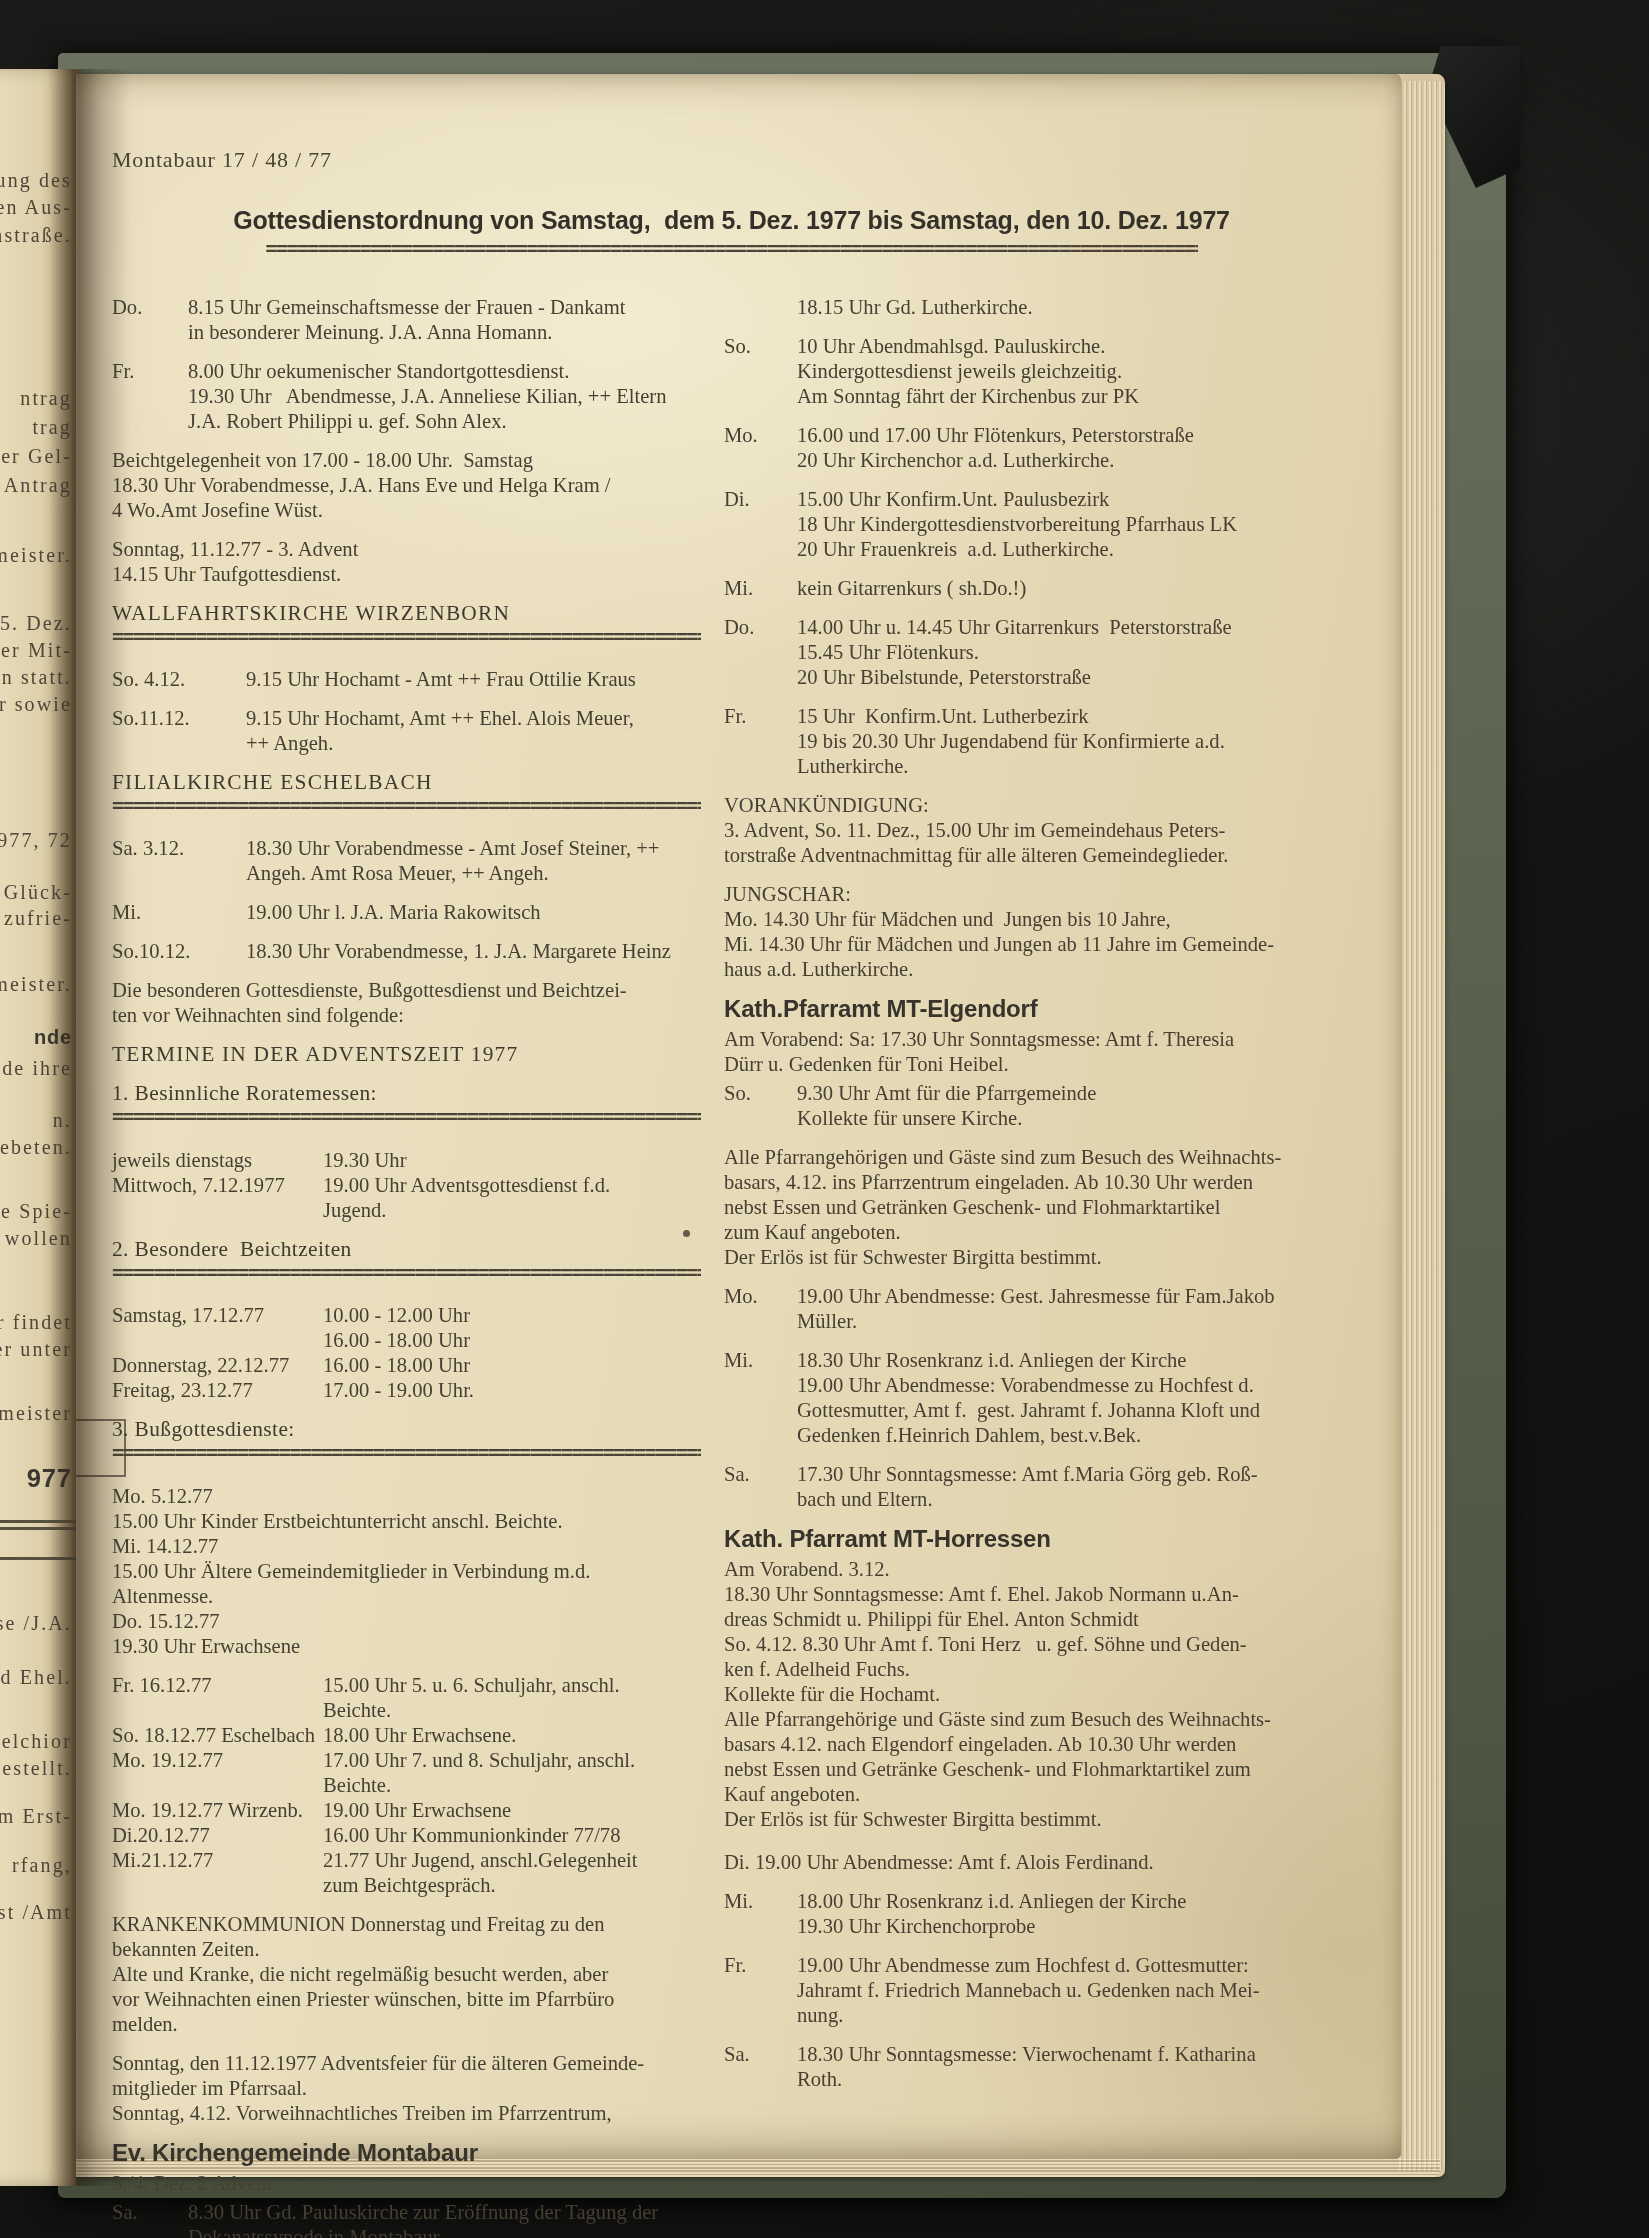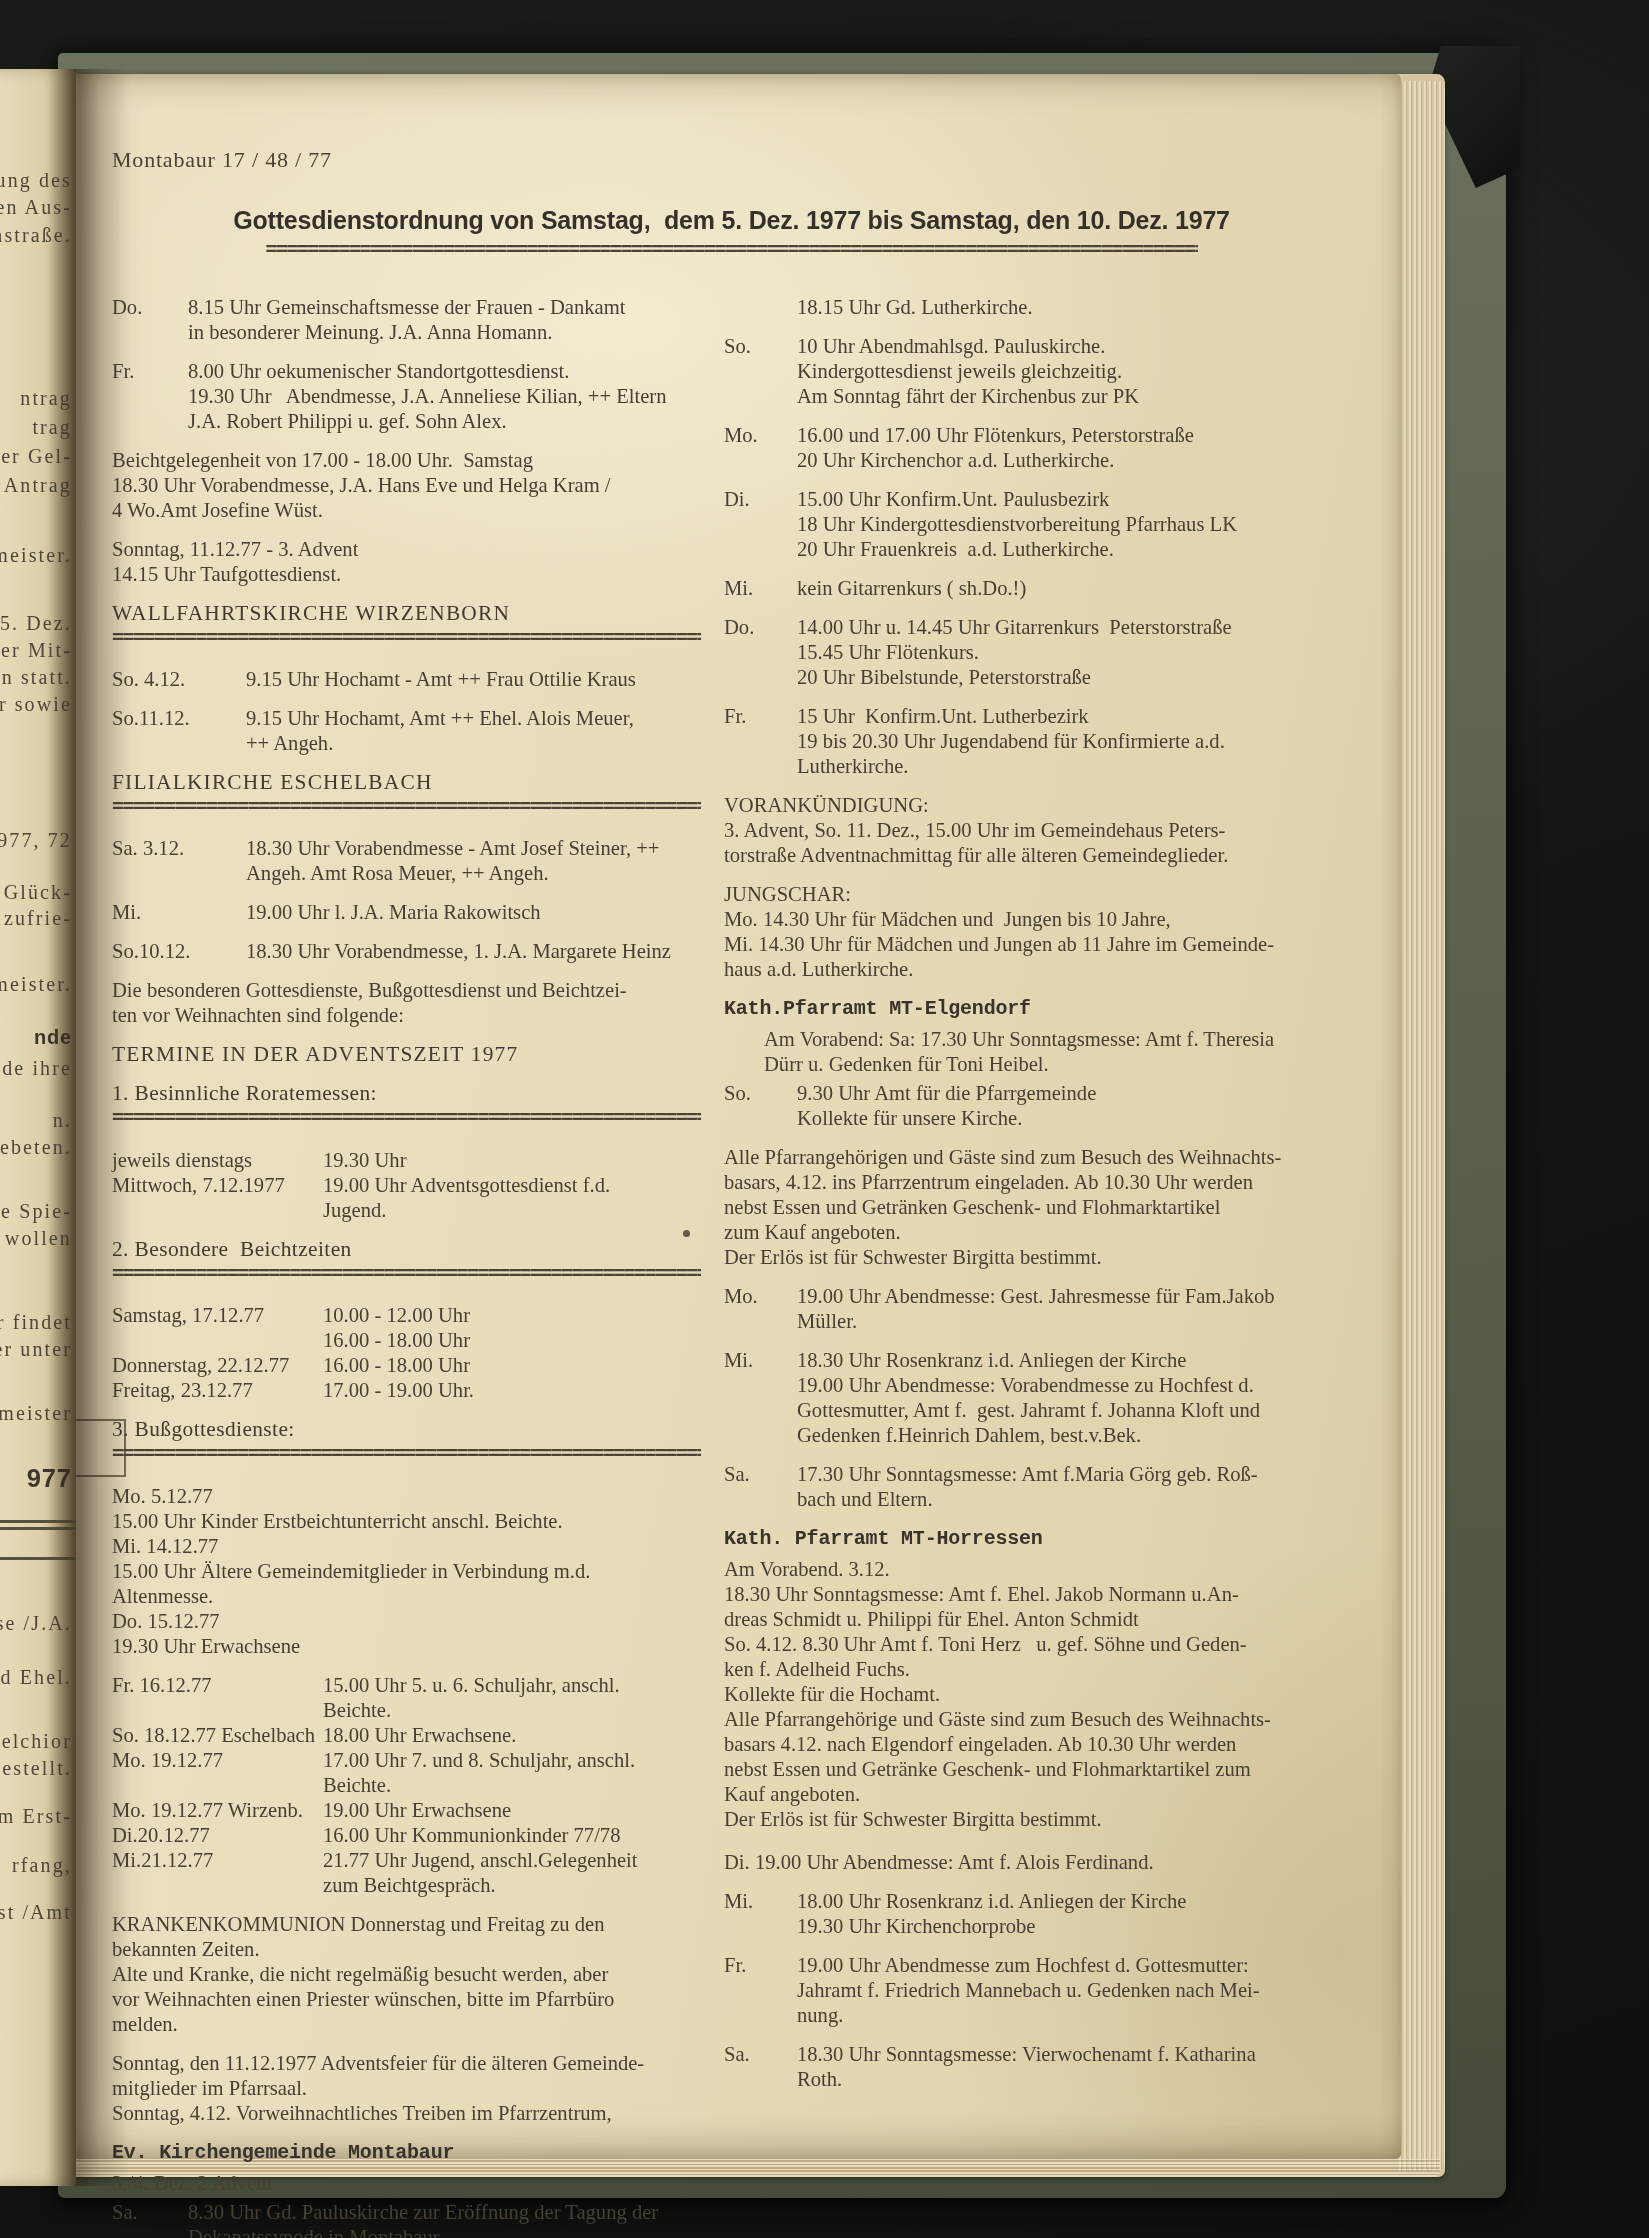--- a/index.html
+++ b/index.html
@@ -89,21 +89,21 @@
   .line{white-space:pre;}
   .block{margin-bottom:14px;}
   .entry{display:flex;}
   .entry .day{flex:0 0 76px;white-space:pre;}
   .entry.wide .day{flex:0 0 134px;}
   .col-right .entry .day{flex:0 0 73px;}
   .hwrap{display:inline-block;max-width:100%;}
   .heading-text{font-size:21.4px;letter-spacing:1.2px;color:#413a2e;white-space:pre;}
   .heading.nocaps .heading-text{letter-spacing:0.4px;}
   .boldheading{
-    font-family:Liberation Mono, monospace;font-weight:bold;font-size:20px;
+    font-family:Liberation Sans, sans-serif;font-weight:bold;font-size:24px;
     letter-spacing:-0.2px;color:#38332b;margin-bottom:6.6px;margin-top:13px;
   }
   .trow{display:flex;}
   .tcol1{flex:0 0 211px;white-space:pre;}
   .tcol2{flex:1;}
   .ink-dot{position:absolute;left:612px;top:1156px;width:7.4px;height:7.4px;border-radius:50%;
     background:#4a4336;opacity:.85;}
   .frag-box{position:absolute;left:5px;top:1345px;width:48px;height:54px;
     border:2.5px solid rgba(70,60,45,.7);border-left:none;}
 </style>
@@ -360,21 +360,21 @@
               <div class="line">3. Advent, So. 11. Dez., 15.00 Uhr im Gemeindehaus Peters-</div>
               <div class="line">torstraße Adventnachmittag für alle älteren Gemeindeglieder.</div>
             </div>
             <div class="block para">
               <div class="line">JUNGSCHAR:</div>
               <div class="line">Mo. 14.30 Uhr für Mädchen und  Jungen bis 10 Jahre,</div>
               <div class="line">Mi. 14.30 Uhr für Mädchen und Jungen ab 11 Jahre im Gemeinde-</div>
               <div class="line">haus a.d. Lutherkirche.</div>
             </div>
             <div class="block boldheading">Kath.Pfarramt MT-Elgendorf</div>
-            <div class="block para tight" style="margin-bottom: 3.3px; margin-left: 40px;">
+            <div class="block para tight" style="margin-bottom: 3.3px;">
               <div class="line">Am Vorabend: Sa: 17.30 Uhr Sonntagsmesse: Amt f. Theresia</div>
               <div class="line">Dürr u. Gedenken für Toni Heibel.</div>
             </div>
             <div class="block entry">
               <span class="day">So.</span>
               <div class="entry-lines">
                 <div class="line">9.30 Uhr Amt für die Pfarrgemeinde</div>
                 <div class="line">Kollekte für unsere Kirche.</div>
               </div>
             </div>

